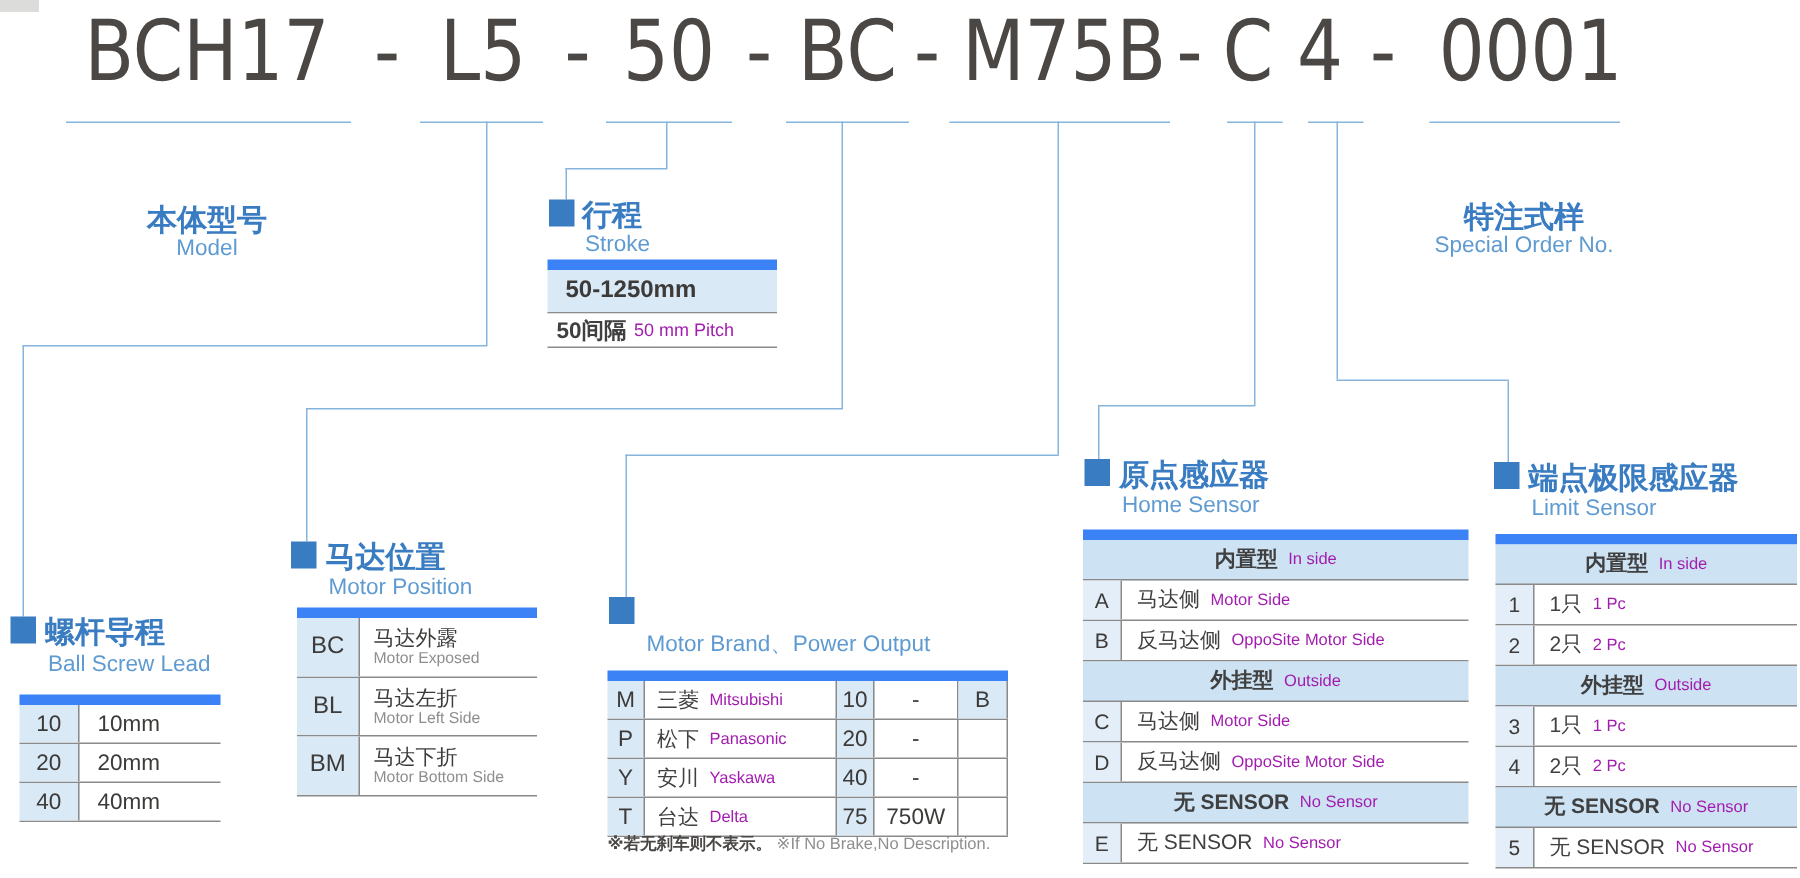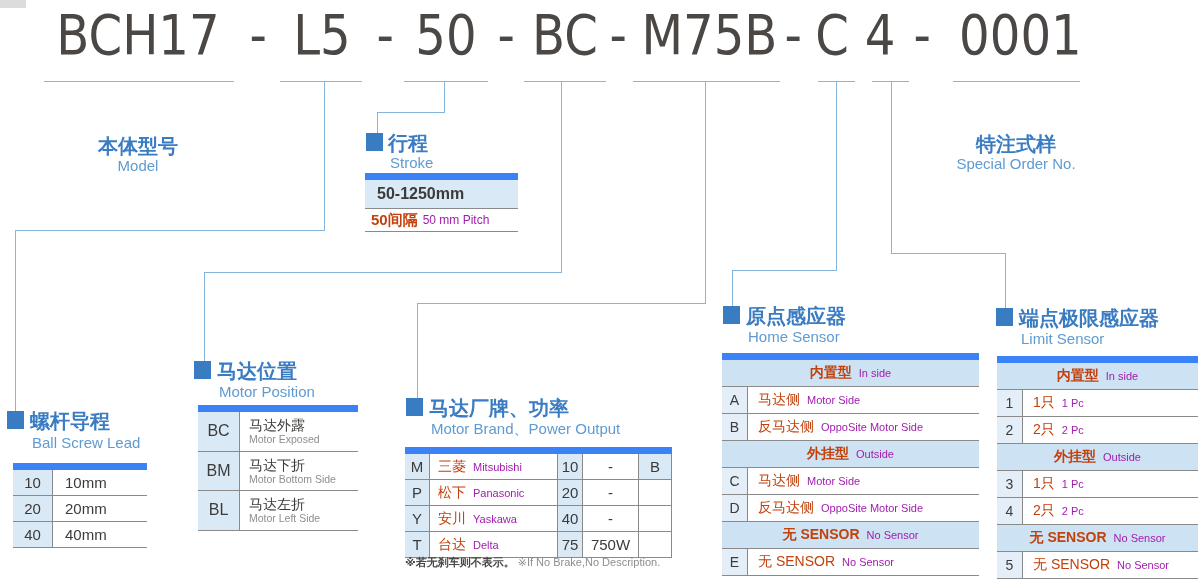--- a/index.html
+++ b/index.html
@@ -28,21 +28,21 @@
   .en{position:absolute;font-size:15px;color:#5f9bd1;white-space:nowrap;}
   .ctr{text-align:center;margin-top:41px;}
 
   
   .tbl{position:absolute;border-top:7px solid #3b82f6;box-sizing:border-box;}
   .tbl *{box-sizing:border-box;}
   .row{display:flex;border-bottom:1px solid #8a8a8a;align-items:stretch;}
   .cell{display:flex;align-items:center;}
   .codecell{justify-content:center;background:#d9e9f6;border-right:1px solid #8a8a8a;
             font-size:15px;color:#3d3b39;}
-  .valcn{font-size:14px;color:#c2410c;white-space:nowrap;}
+  .valcn{font-size:14px;color:#404040;white-space:nowrap;}
   .valen{font-size:11px;color:#a21caf;white-space:nowrap;margin-left:7px;}
 
   
   .stroke-tbl{left:365px;top:173px;width:153px;}
   .stroke-r1{height:29px;background:#d9e9f6;padding-left:12px;font-size:16px;font-weight:bold;}
   .stroke-r2{height:23px;padding-left:6px;background:#fff;}
   .stroke-r2 .valcn{font-weight:bold;font-size:15px;}
   .stroke-r2 .valen{font-size:12px;margin-left:5px;}
 
   
@@ -149,21 +149,20 @@
 
   <div class="bullet" style="left:7px;top:411px"></div>
   <div class="cn" style="left:30px;top:408px">螺杆导程</div>
   <div class="en" style="left:32px;top:434px">Ball Screw Lead</div>
 
   <div class="bullet" style="left:194px;top:361px"></div>
   <div class="cn" style="left:217px;top:358px">马达位置</div>
   <div class="en" style="left:219px;top:383px">Motor Position</div>
 
   <div class="bullet" style="left:406px;top:398px"></div>
-  <div class="cn" style="left:429px;top:395px">马达厂牌、功率</div>
   <div class="en" style="left:431px;top:420px">Motor Brand、Power Output</div>
 
   <div class="bullet" style="left:723px;top:306px"></div>
   <div class="cn" style="left:746px;top:303px">原点感应器</div>
   <div class="en" style="left:748px;top:328px">Home Sensor</div>
 
   <div class="bullet" style="left:996px;top:308px"></div>
   <div class="cn" style="left:1019px;top:305px">端点极限感应器</div>
   <div class="en" style="left:1021px;top:330px">Limit Sensor</div>
 
@@ -192,33 +191,33 @@
 
   <div class="tbl mpos-tbl">
     <div class="row">
       <div class="cell codecell">BC</div>
       <div class="mpos-val">
         <span class="l1">马达外露</span>
         <span class="l2">Motor Exposed</span>
       </div>
     </div>
     <div class="row">
+      <div class="cell codecell">BL</div>
+      <div class="mpos-val">
+        <span class="l1">马达左折</span>
+        <span class="l2">Motor Left Side</span>
+      </div>
+    </div>
+    <div class="row">
       <div class="cell codecell">BM</div>
       <div class="mpos-val">
         <span class="l1">马达下折</span>
         <span class="l2">Motor Bottom Side</span>
       </div>
     </div>
-    <div class="row">
-      <div class="cell codecell">BL</div>
-      <div class="mpos-val">
-        <span class="l1">马达左折</span>
-        <span class="l2">Motor Left Side</span>
-      </div>
-    </div>
   </div>
 
   <div class="tbl brand-tbl">
     <div class="row">
       <div class="cell b-code">M</div>
       <div class="cell b-brand">
         <span class="valcn">三菱</span>
         <span class="valen">Mitsubishi</span>
       </div>
       <div class="cell b-pcode">10</div>

